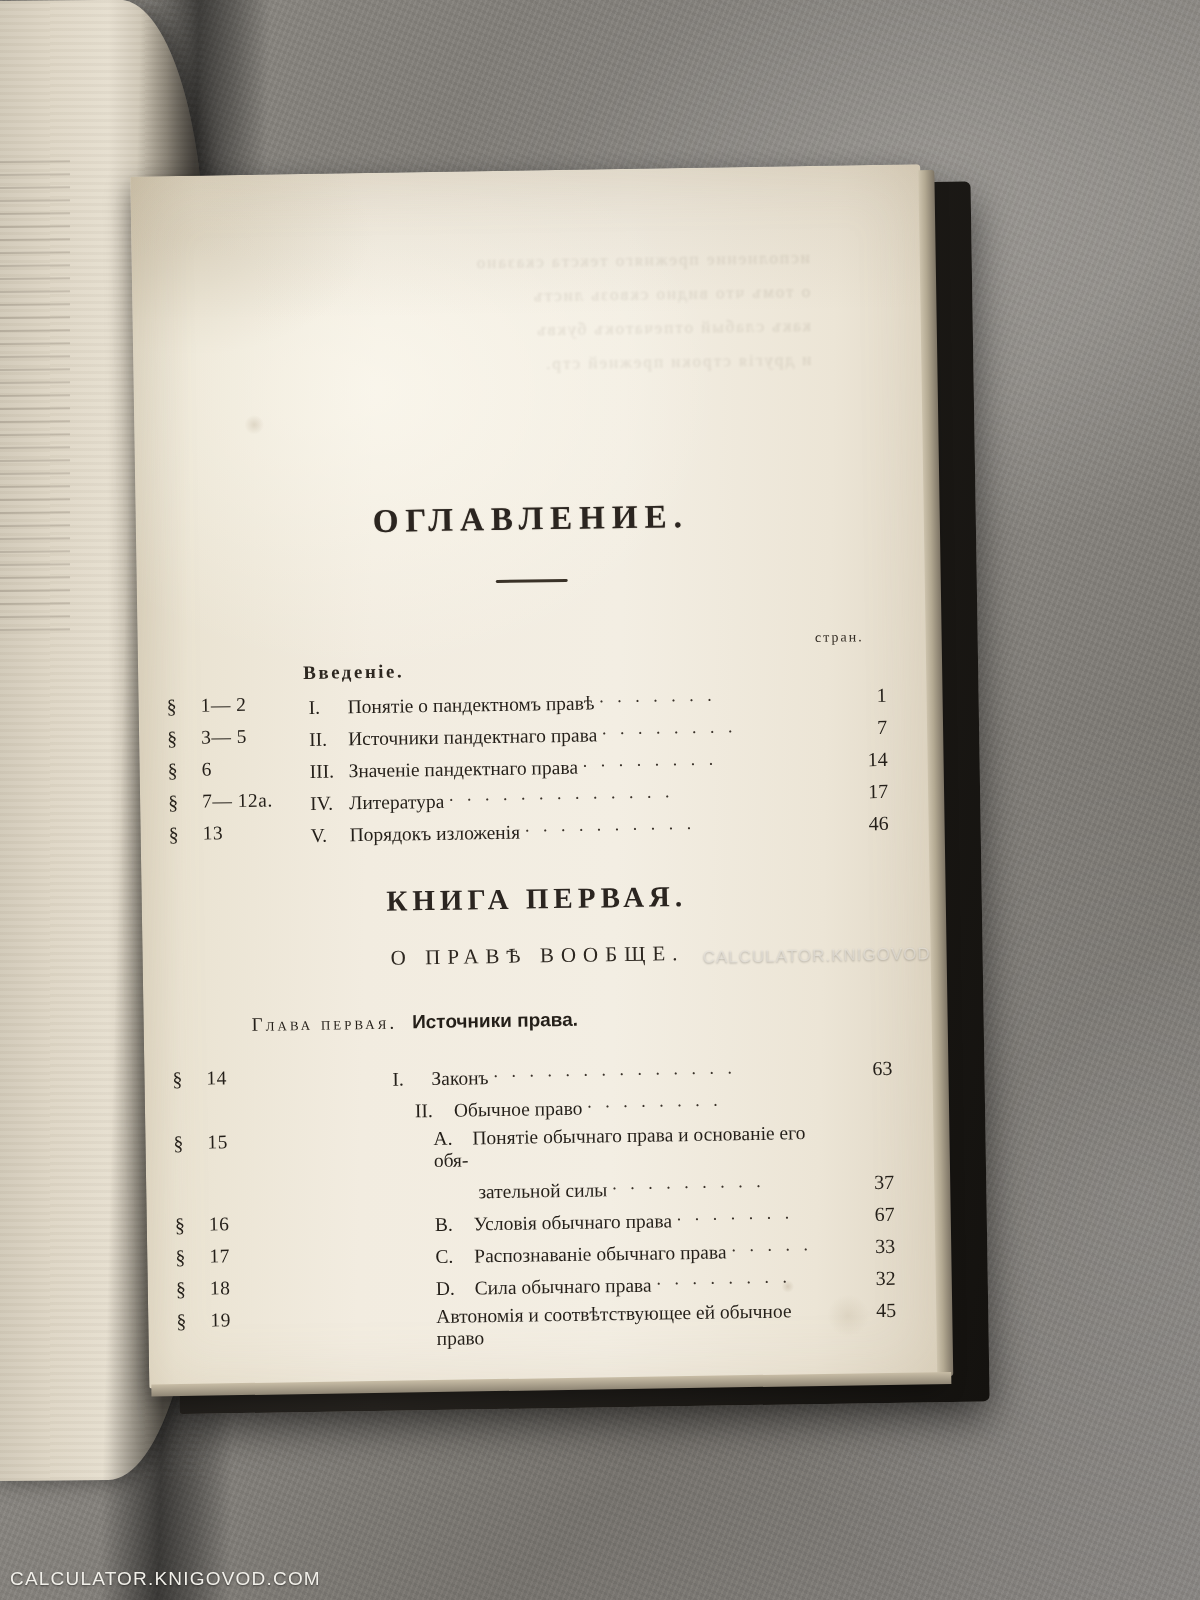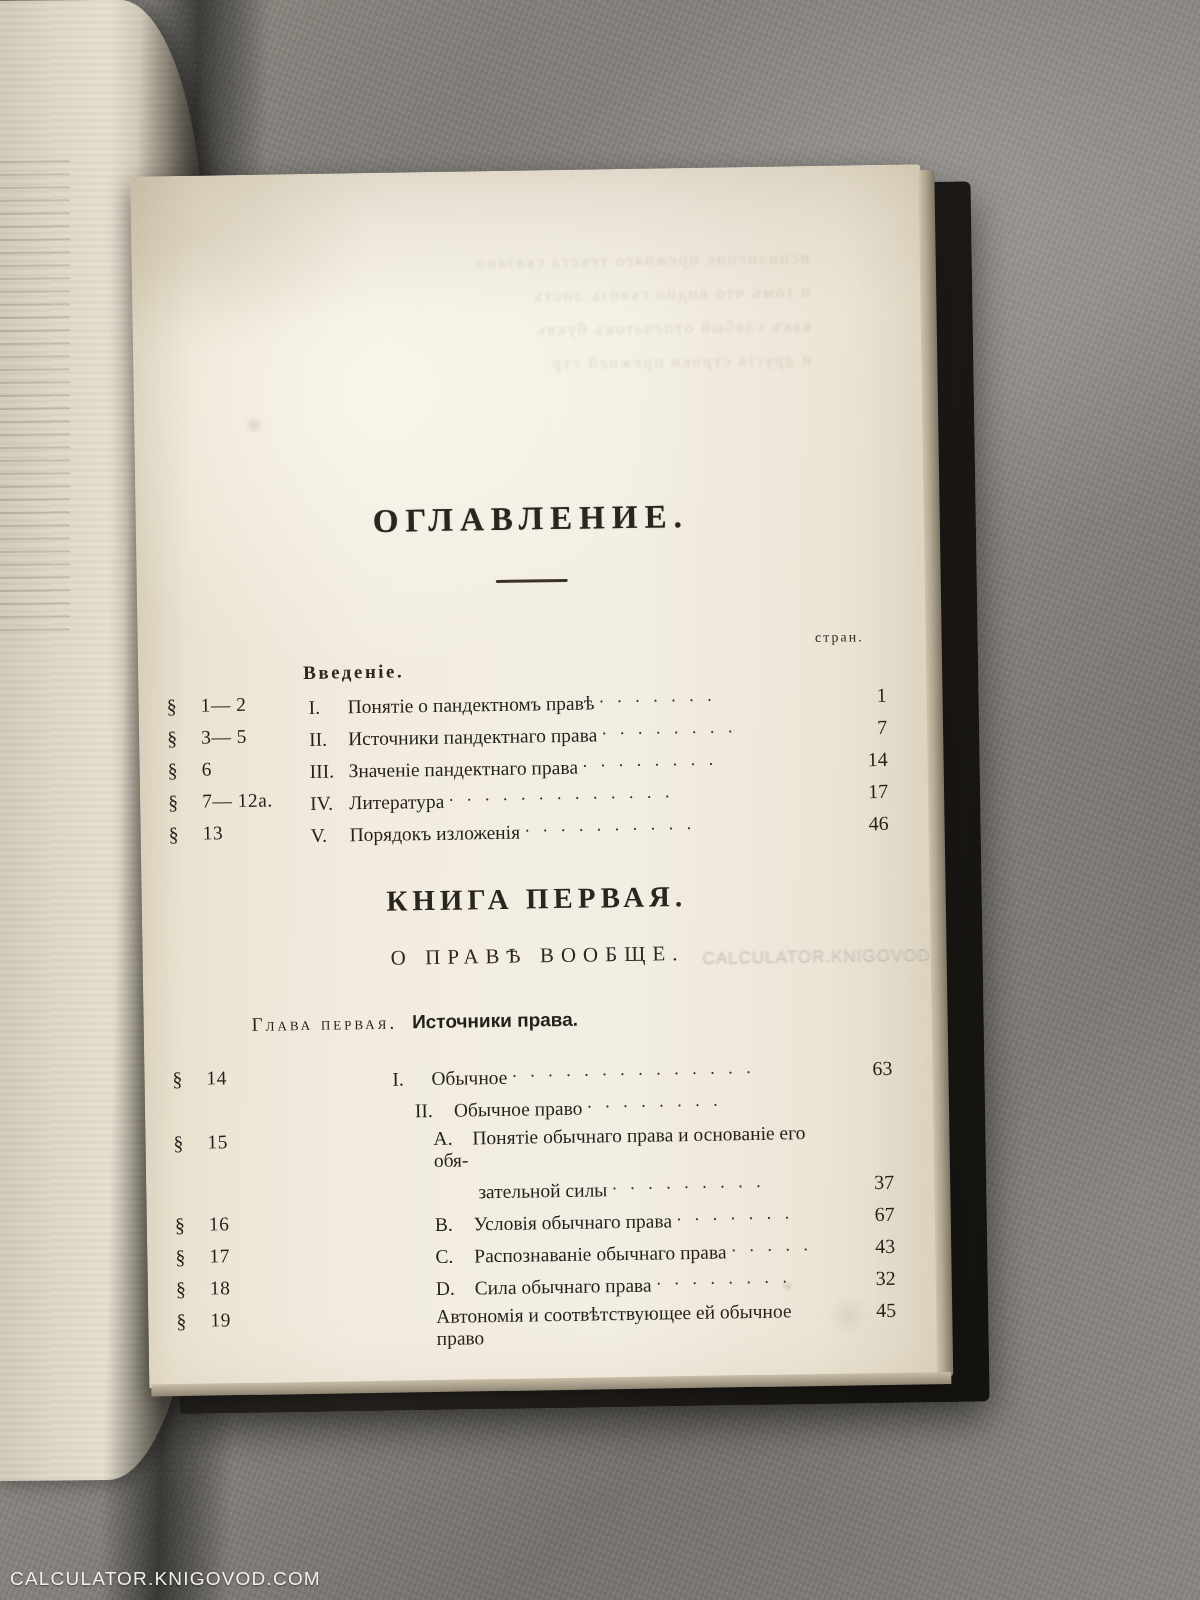--- a/index.html
+++ b/index.html
@@ -374,21 +374,21 @@
         <span class="ch-title">Источники права.</span>
       </div>
 
       <table class="toc" style="margin-top:28px;">
         <tbody>
           <tr>
             <td class="sect">§</td>
             <td class="num">14</td>
             <td class="entry" style="padding-left:78px;">
               <span class="rom">I.</span>
-              <span>Обычное</span>
+              <span>Законъ</span>
               <span class="lead">. . . . . . . . . . . . . .</span>
             </td>
             <td class="page">63</td>
           </tr>
           <tr>
             <td class="sect"></td>
             <td class="num"></td>
             <td class="entry" style="padding-left:100px;">
               <span class="rom">II.</span>
               <span>Обычное право</span>
@@ -425,21 +425,21 @@
             <td class="page">67</td>
           </tr>
           <tr>
             <td class="sect">§</td>
             <td class="num">17</td>
             <td class="entry" style="padding-left:118px;">
               <span class="rom">C.</span>
               <span>Распознаваніе обычнаго права</span>
               <span class="lead">. . . . .</span>
             </td>
-            <td class="page">43</td>
+            <td class="page">33</td>
           </tr>
           <tr>
             <td class="sect">§</td>
             <td class="num">18</td>
             <td class="entry" style="padding-left:118px;">
               <span class="rom">D.</span>
               <span>Сила обычнаго права</span>
               <span class="lead">. . . . . . . .</span>
             </td>
             <td class="page">32</td>

